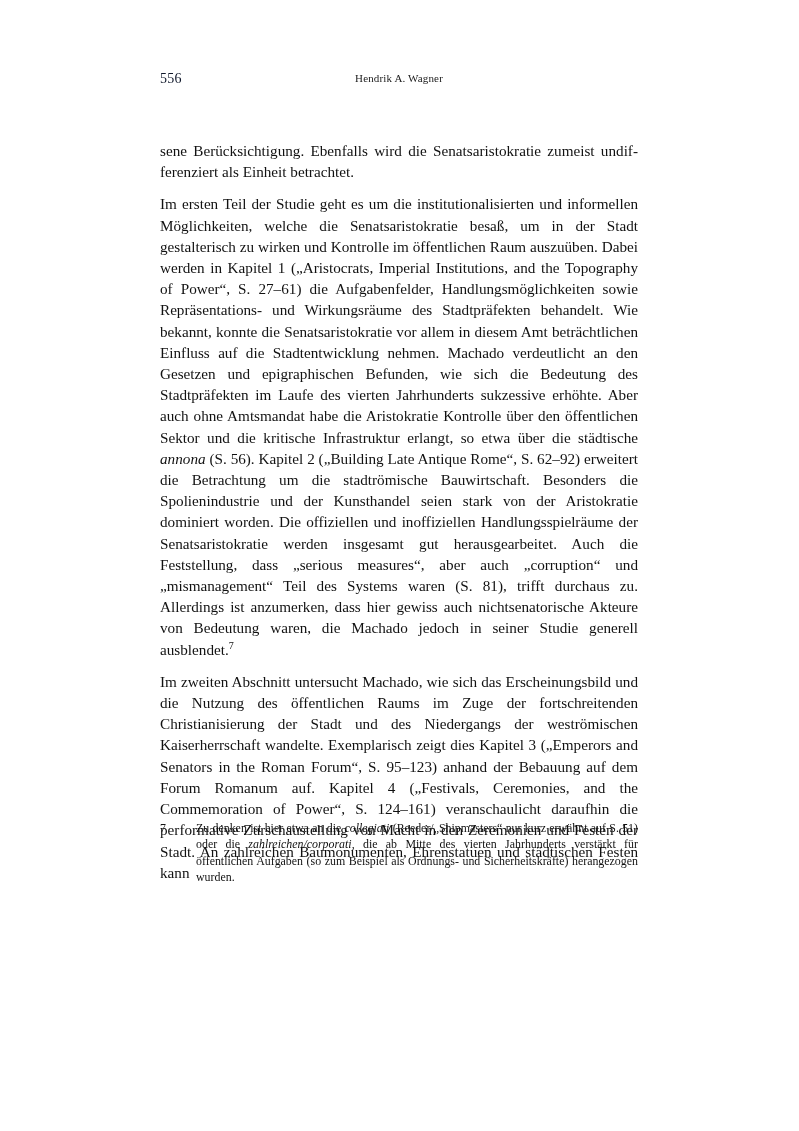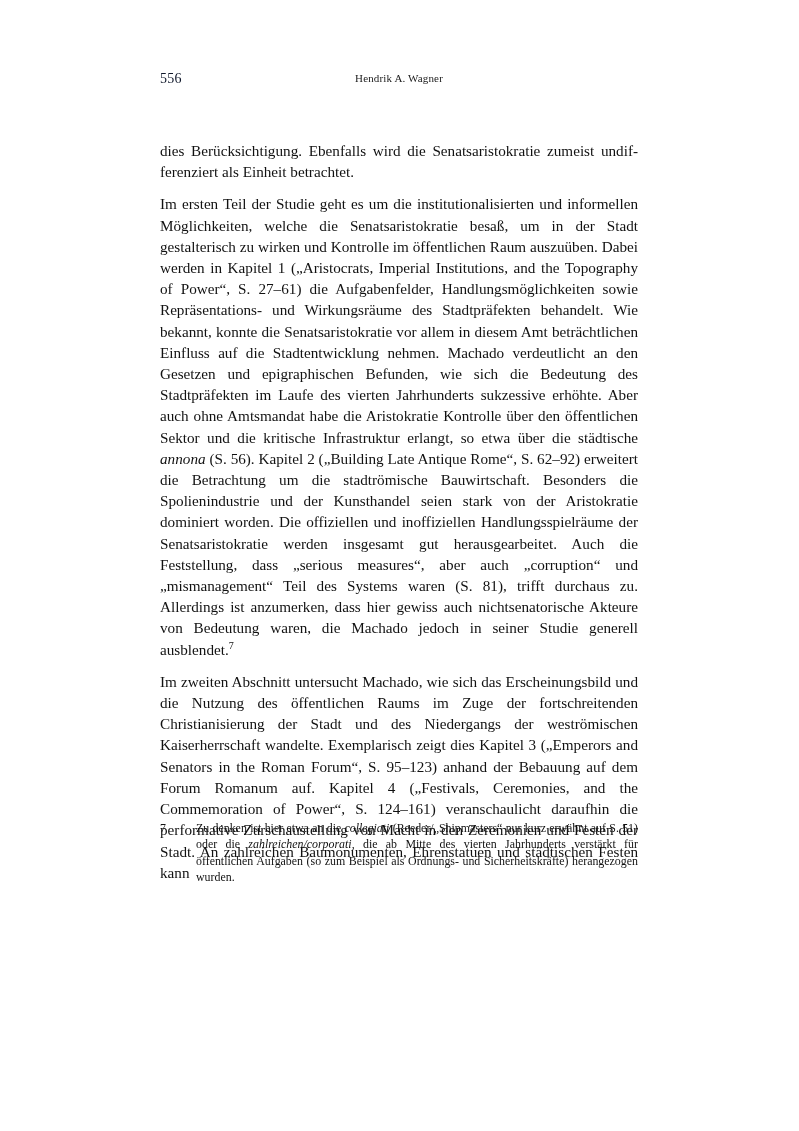--- a/index.html
+++ b/index.html
@@ -109,21 +109,21 @@
 <body>
 
 <div class="page">
 
   <div class="running-head">
     <span class="folio">556</span>
     <span class="head-title">Hendrik A. Wagner</span>
   </div>
 
   <div class="text-column">
-    <p class="para">dies Berücksichtigung. Ebenfalls wird die Senatsaristokratie zumeist undif-ferenziert als Einheit betrachtet.</p>
+    <p class="para">sene Berücksichtigung. Ebenfalls wird die Senatsaristokratie zumeist undif-ferenziert als Einheit betrachtet.</p>
     <p class="para">Im ersten Teil der Studie geht es um die institutionalisierten und informellen Möglichkeiten, welche die Senatsaristokratie besaß, um in der Stadt gestalterisch zu wirken und Kontrolle im öffentlichen Raum auszuüben. Dabei werden in Kapitel 1 („Aristocrats, Imperial Institutions, and the Topography of Power“, S. 27–61) die Aufgabenfelder, Handlungsmöglichkeiten sowie Repräsentations- und Wirkungsräume des Stadtpräfekten behandelt. Wie bekannt, konnte die Senatsaristokratie vor allem in diesem Amt beträchtlichen Einfluss auf die Stadtentwicklung nehmen. Machado verdeutlicht an den Gesetzen und epigraphischen Befunden, wie sich die Bedeutung des Stadtpräfekten im Laufe des vierten Jahrhunderts sukzessive erhöhte. Aber auch ohne Amtsmandat habe die Aristokratie Kontrolle über den öffentlichen Sektor und die kritische Infrastruktur erlangt, so etwa über die städtische <em>annona</em> (S. 56). Kapitel 2 („Building Late Antique Rome“, S. 62–92) erweitert die Betrachtung um die stadtrömische Bauwirtschaft. Besonders die Spolienindustrie und der Kunsthandel seien stark von der Aristokratie dominiert worden. Die offiziellen und inoffiziellen Handlungsspielräume der Senatsaristokratie werden insgesamt gut herausgearbeitet. Auch die Feststellung, dass „serious measures“, aber auch „corruption“ und „mismanagement“ Teil des Systems waren (S. 81), trifft durchaus zu. Allerdings ist anzumerken, dass hier gewiss auch nichtsenatorische Akteure von Bedeutung waren, die Machado jedoch in seiner Studie generell ausblendet.<sup class="fn-ref">7</sup></p>
     <p class="para">Im zweiten Abschnitt untersucht Machado, wie sich das Erscheinungsbild und die Nutzung des öffentlichen Raums im Zuge der fortschreitenden Christianisierung der Stadt und des Niedergangs der weströmischen Kaiserherrschaft wandelte. Exemplarisch zeigt dies Kapitel 3 („Emperors and Senators in the Roman Forum“, S. 95–123) anhand der Bebauung auf dem Forum Romanum auf. Kapitel 4 („Festivals, Ceremonies, and the Commemoration of Power“, S. 124–161) veranschaulicht daraufhin die performative Zurschaustellung von Macht in den Zeremonien und Festen der Stadt. An zahlreichen Baumonumenten, Ehrenstatuen und städtischen Festen kann</p>
   </div>
 
   <div class="footnotes">
     <div class="footnote">
       <span class="fn-number">7</span>
       <span class="fn-text">Zu denken ist hier etwa an die <em>collegiati</em> (Reeder/„Shipmasters“ nur kurz erwähnt auf S. 51) oder die <em>zahlreichen/corporati</em>, die ab Mitte des vierten Jahrhunderts verstärkt für öffentlichen Aufgaben (so zum Beispiel als Ordnungs- und Sicherheitskräfte) herangezogen wurden.</span>
     </div>
   </div>

